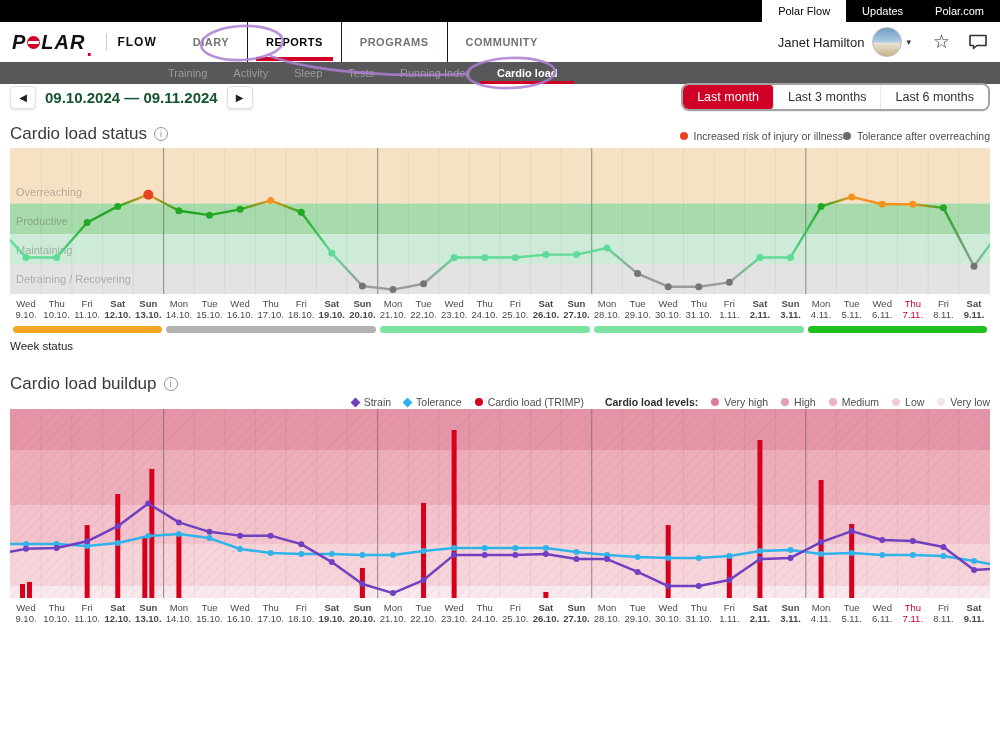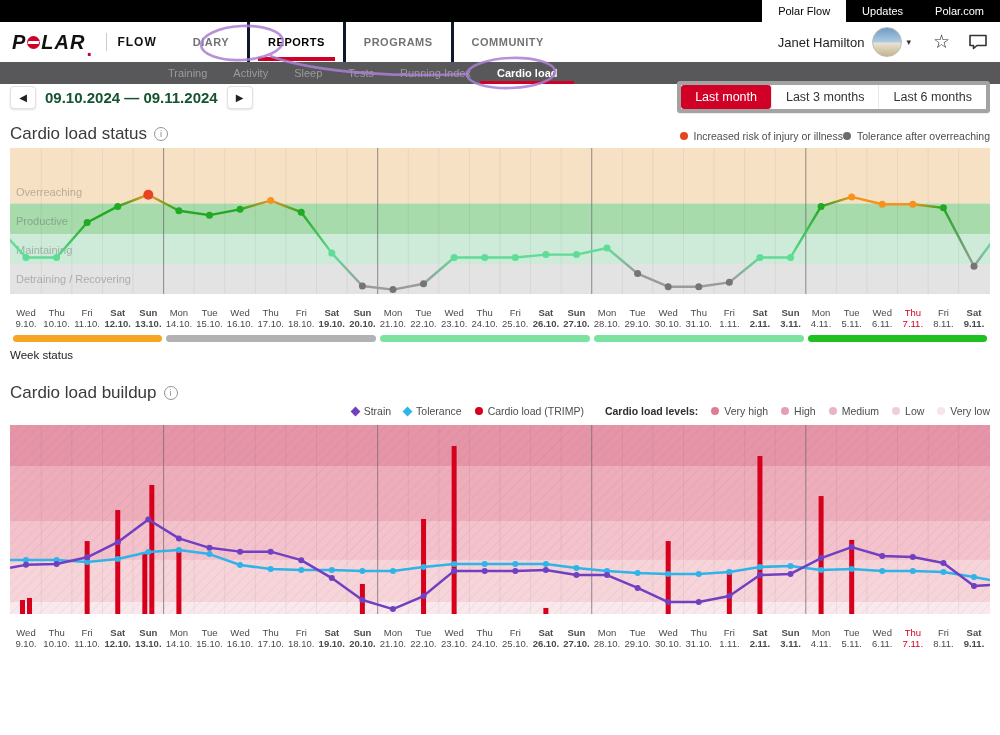--- a/index.html
+++ b/index.html
@@ -13,21 +13,21 @@
 
   
   .header { height:40px; background:#fff; display:flex; align-items:center; position:relative; padding:0 12px; }
   .logo { display:flex; align-items:center; font-weight:bold; font-style:italic; font-size:20px; letter-spacing:1px; color:#111; }
   .logo .disc { width:13px; height:13px; border-radius:50%; background:#d10027; display:inline-block; margin:0 1px; position:relative; }
   .logo .disc:after { content:""; position:absolute; left:1px; right:1px; top:5px; height:3px; background:#fff; transform:skewX(-18deg); }
   .logo .dot { color:#d10027; font-style:normal; margin-left:1px; }
   .divider { width:1px; height:18px; background:#ccc; margin:0 10px 0 12px; }
   .product { font-size:12px; font-weight:bold; font-style:normal; color:#111; letter-spacing:1px; }
   .mainnav { display:flex; align-items:stretch; height:40px; margin-left:18px; }
-  .mainnav .nav-item { font-size:11px; font-weight:bold; letter-spacing:.5px; color:#737373; line-height:40px; padding:0 18px; position:relative; cursor:pointer; border-left:3px solid #0f172a; }
+  .mainnav .nav-item { font-size:11px; font-weight:bold; letter-spacing:.5px; color:#737373; line-height:40px; padding:0 18px; position:relative; cursor:pointer; border-left:1px solid #0f172a; }
   .mainnav .nav-item:first-child { border-left:none; }
   .mainnav .nav-item.active { color:#000; }
   .mainnav .nav-item.active:after { content:""; position:absolute; left:8px; right:8px; bottom:1px; height:4px; background:#d10027; }
   .userarea { margin-left:auto; display:flex; align-items:center; gap:8px; }
   .username { font-size:13px; color:#222; }
   .avatar { width:30px; height:30px; border-radius:50%; border:1px solid #bbb; background:linear-gradient(180deg,#6f9cc4 0%,#a9c9e1 48%,#e8e2d2 55%,#c6b489 100%); }
   .caret { font-size:9px; color:#333; margin-left:-4px; }
   .star { font-size:19px; color:#222; margin-left:14px; cursor:pointer; line-height:20px; }
   .chat { margin-left:10px; cursor:pointer; display:flex; }
 
@@ -40,41 +40,41 @@
   
   .annotation { position:absolute; top:0; left:0; width:1000px; height:100px; pointer-events:none; z-index:40; }
 
   
   .content { padding:0 10px; }
   h1.page-title { font-size:23px; font-weight:500; color:#333; margin:19px 0 16px; }
 
   .date-row { display:flex; align-items:center; height:26px; margin-bottom:14px; }
   .arrow-btn { width:26px; height:23px; background:#fff; border:1px solid #e2e2e2; border-radius:4px; box-shadow:0 1px 2px rgba(0,0,0,.12); font-size:10px; color:#222; display:flex; align-items:center; justify-content:center; cursor:pointer; }
   .date-range { font-size:15px; font-weight:bold; color:#14532d; margin:0 9px; }
-  .range-group { margin-left:auto; display:flex; background:#fff; border:4px solid #a3a3a3; border-radius:3px; box-shadow:0 1px 1px rgba(0,0,0,.07); overflow:hidden; }
+  .range-group { margin-left:auto; display:flex; background:#fff; border:2px solid #a3a3a3; border-radius:8px; box-shadow:0 1px 1px rgba(0,0,0,.07); overflow:hidden; }
   .range-btn { font-size:12.5px; color:#333; padding:5px 14px; cursor:pointer; background:#fff; border:none; border-left:1px solid #e8e8e8; }
   .range-btn:first-child { border-left:none; }
   .range-btn.active { background:#d10027; color:#fff; border-radius:3px; }
 
   .section-row { display:flex; align-items:flex-end; margin-top:4px; }
   .section-head { font-size:17px; color:#3a3a3a; font-weight:400; display:flex; align-items:center; gap:7px; }
   .info-icon { width:14px; height:14px; border:1px solid #949494; border-radius:50%; color:#8a8a8a; font-size:9px; display:inline-flex; align-items:center; justify-content:center; font-style:normal; cursor:pointer; }
 
   .legend { margin-left:auto; display:flex; align-items:center; font-size:10.5px; color:#4d4d4d; padding-bottom:2px; }
   .legend .item { display:flex; align-items:center; gap:6px; }
   .dot { width:8px; height:8px; border-radius:50%; display:inline-block; }
   .diamond { width:7px; height:7px; transform:rotate(45deg); display:inline-block; }
   .levels-label { font-weight:bold; color:#2e2e2e; margin-left:8px; }
-  .legend2 { display:flex; align-items:center; gap:13px; font-size:10.5px; color:#4d4d4d; justify-content:flex-end; margin:2px 0 8px; }
+  .legend2 { display:flex; align-items:center; gap:13px; font-size:10.5px; color:#4d4d4d; justify-content:flex-end; margin:2px 0 1px; }
   .legend2 .item { display:flex; align-items:center; gap:5px; }
 
   .chart-wrap { position:relative; width:980px; }
   svg.chart { display:block; }
 
-  .axis { position:relative; width:980px; height:26px; margin-top:12px; }
+  .axis { position:relative; width:980px; height:26px; margin-top:3px; }
   .axis .cell { position:absolute; top:2px; text-align:center; font-size:9.5px; color:#4a4a4a; line-height:10.5px; }
   .axis .b { font-weight:bold; }
   .axis .r { color:#d10027; }
 
   .weekbar { position:relative; width:980px; height:7px; margin-top:3px; }
   .weekbar .seg { position:absolute; top:0; height:7px; border-radius:4px; }
   .week-label { font-size:11.5px; color:#1d1d1d; margin:7px 0 22px; }
 
   .buildup-gap { margin-top:10px; }
 </style>

